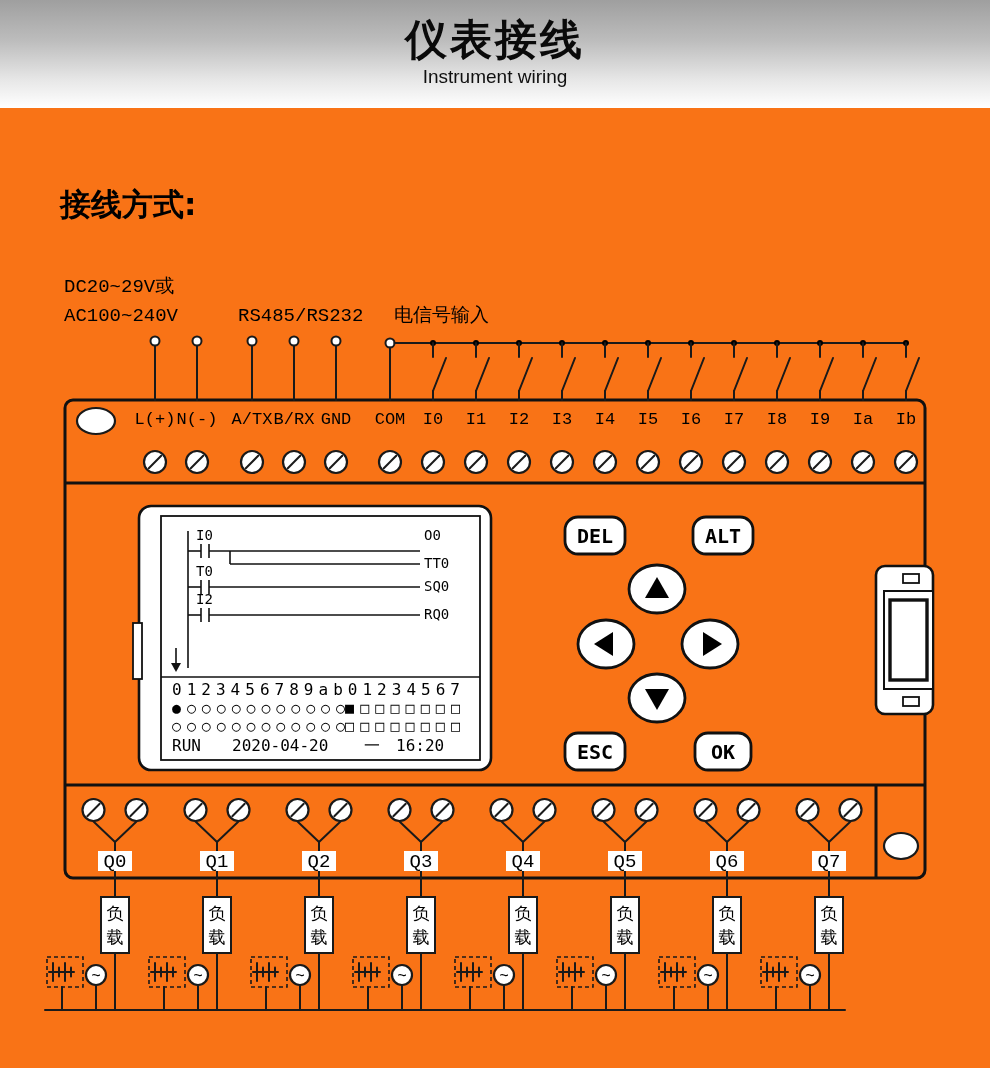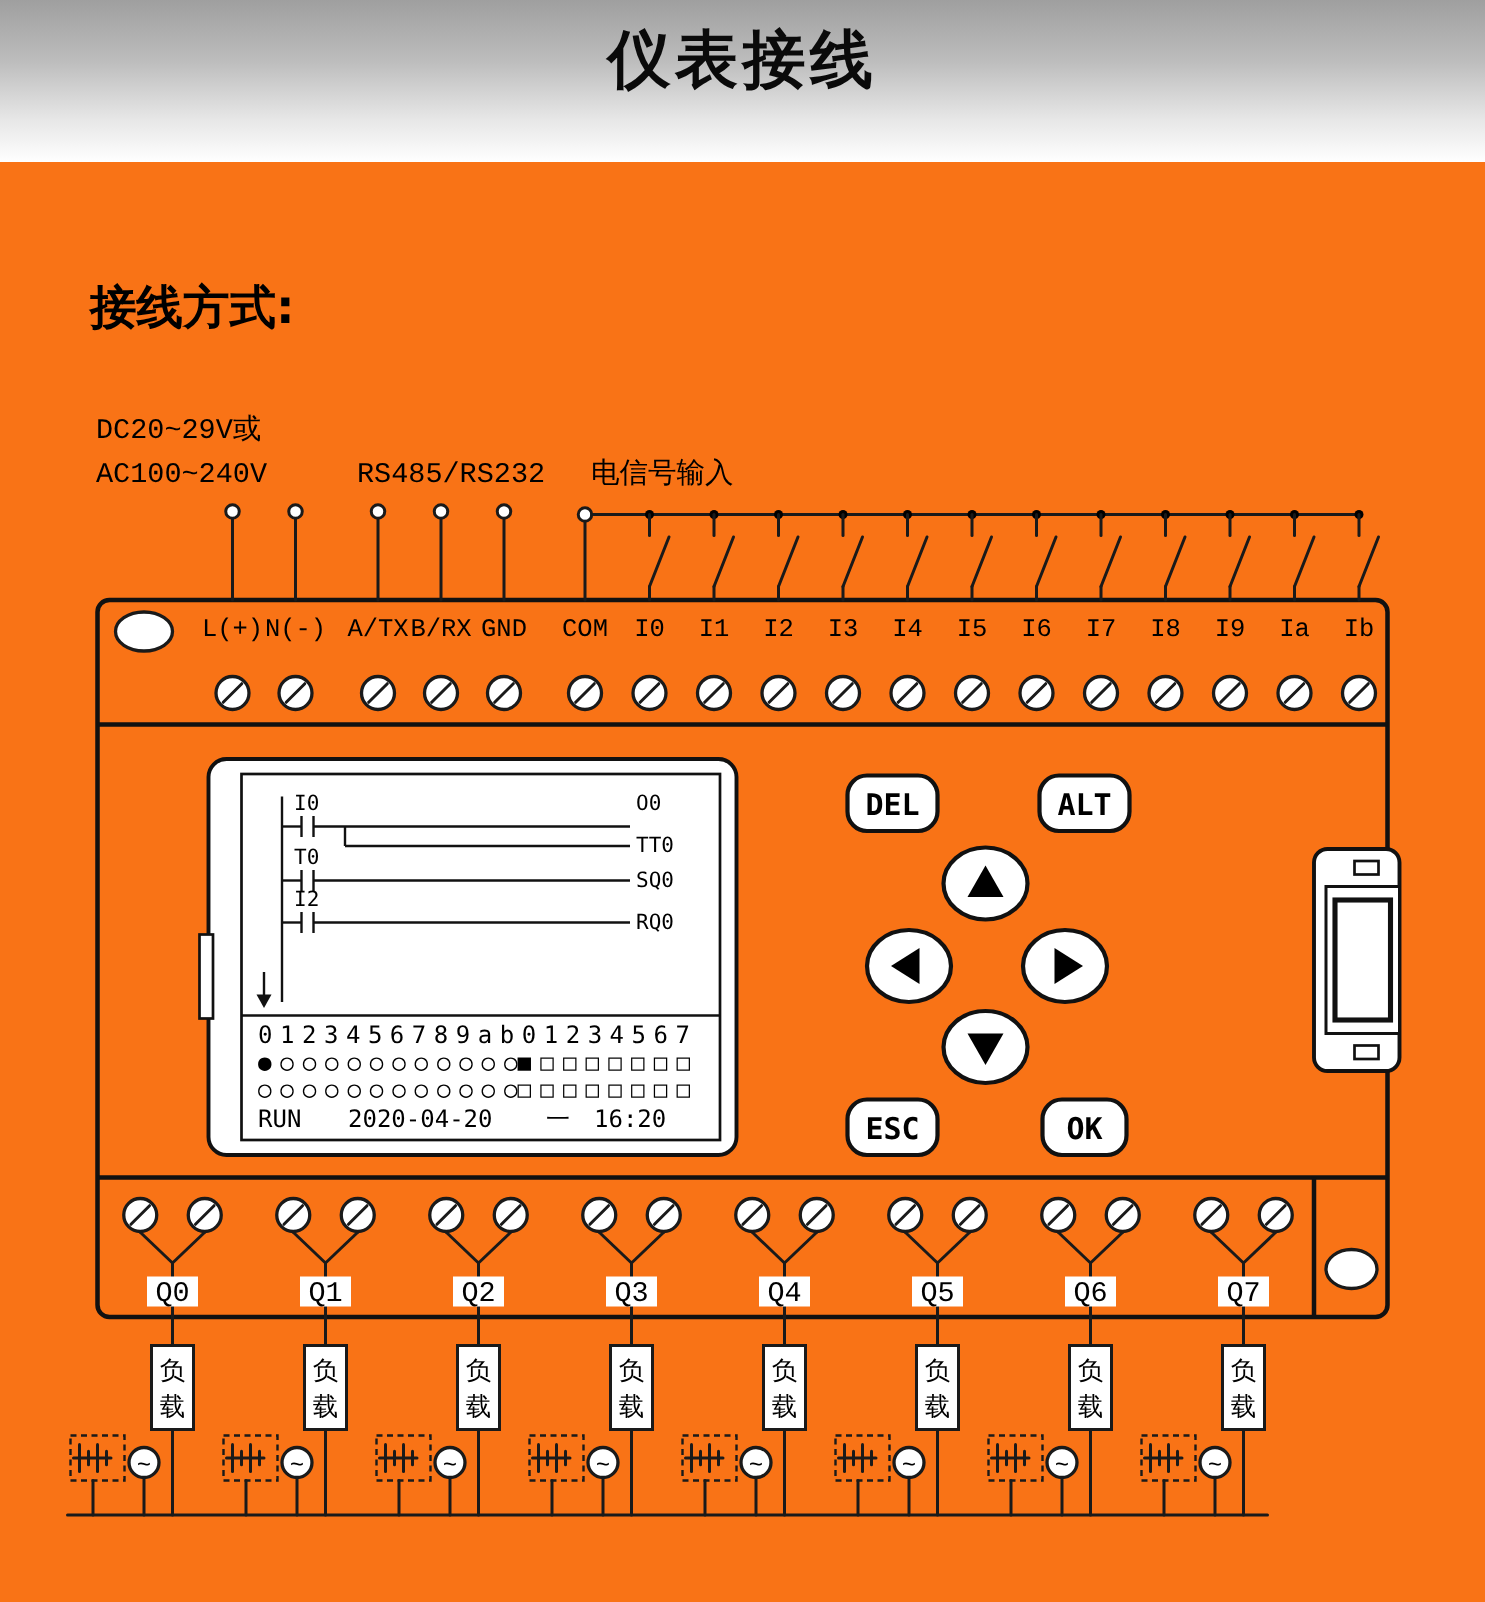--- a/index.html
+++ b/index.html
@@ -29,20 +29,21 @@
   .thin { stroke: #111; stroke-width: 1.6; fill: none; }
   .btn { fill: #fff; stroke: #111; stroke-width: 2.8; }
 </style>
 </head>
 <body>
 
 <div class="page">
 
   <header class="banner">
     <h1>仪表接线</h1>
+    <div class="sub">Instrument wiring</div>
   </header>
 
   <h2 class="section-title">接线方式:</h2>
 
   <svg id="diagram" viewBox="0 240 990 828" width="990" height="828">
 
     <text class="ann" x="64" y="292">DC20~29V或</text>
     <text class="ann" x="64" y="321">AC100~240V</text>
     <text class="ann" x="238" y="321">RS485/RS232</text>
     <text class="ann" x="394" y="321">电信号输入</text>

